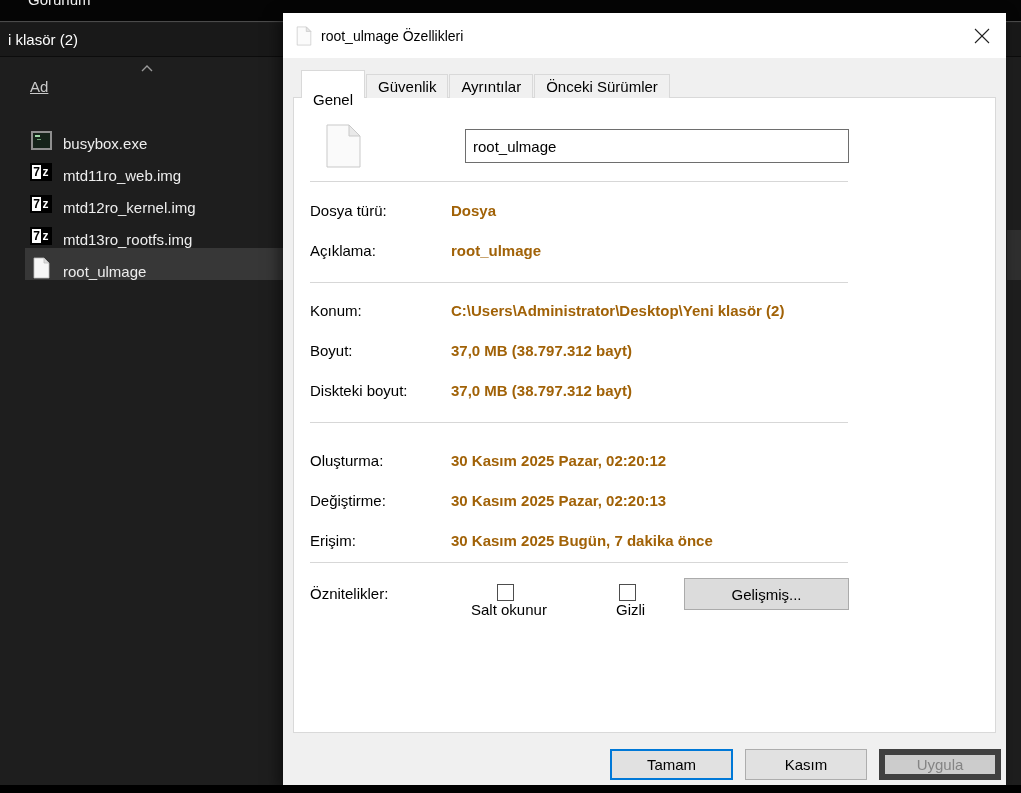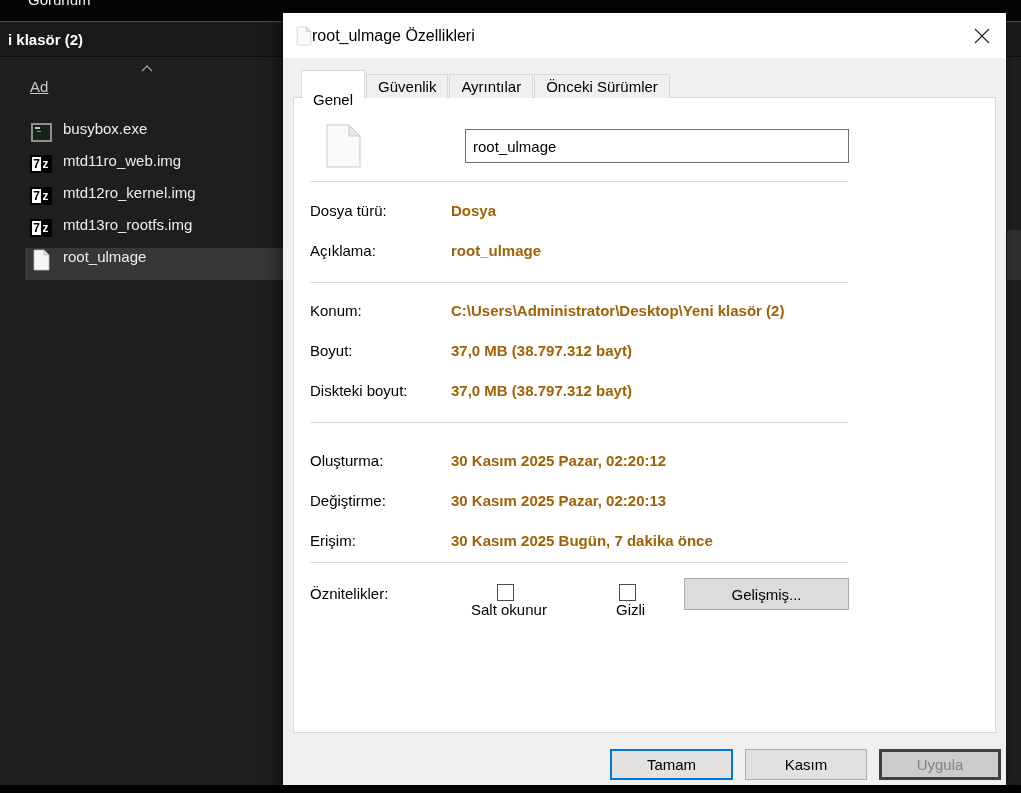--- a/index.html
+++ b/index.html
@@ -7,25 +7,25 @@
   body { font-family:"Liberation Sans", sans-serif; }
   .screen { position:relative; width:1021px; height:793px; background:#1e1e1e; overflow:hidden; }
 
   
   .explorer { position:absolute; inset:0; background:#1e1e1e; }
   .ribbon { position:absolute; left:0; top:0; width:100%; height:22px; background:#050505;
             border-bottom:1px solid #4a4a4a; overflow:hidden; }
   .ribbon-tab { position:absolute; left:28px; top:-9px; font-size:15px; color:#f0f0f0; }
   .addressbar { position:absolute; left:0; top:23px; width:100%; height:34px; background:#191919;
                 border-bottom:1px solid #0c0c0c; display:flex; align-items:center; }
-  .addressbar span { font-size:15px; color:#fdfdfd; padding-left:8px;font-weight:bold; }
+  .addressbar span { font-size:15px; color:#fdfdfd; padding-left:8px; }
   .col-header { position:absolute; left:30px; top:78px; font-size:15px; color:#c9c9c9;text-decoration:underline; }
   .sort-chevron { position:absolute; left:140px; top:64px; color:#9a9a9a; }
   .file-list { position:absolute; left:25px; top:120px; width:258px; }
-  .file-row { height:32px; display:flex; align-items:flex-start; padding-left:5px; }
+  .file-row { height:32px; display:flex; align-items:flex-end; padding-left:5px; }
   .file-row.selected { background:#373737; }
   .file-label { font-size:15px; color:#ededed; margin-left:11px; white-space:nowrap; }
   .ficon { width:22px; height:24px; display:flex; align-items:center; justify-content:center; flex:0 0 22px; }
   
   .console-ic { width:21px; height:19px; background:#15231a; border:2px solid #8f8f8f; position:relative; }
   .console-ic::before { content:""; position:absolute; left:2px; top:2px; width:5px; height:2px; background:#9fd7a7; }
   .console-ic::after  { content:""; position:absolute; left:4px; top:6px; width:4px; height:1px; background:#6fa578; }
   
   .sevenzip-ic { width:22px; height:18px; background:#fff; border:2px solid #000; display:flex;
                  font-weight:bold; font-size:12px; line-height:14px; }
@@ -33,21 +33,21 @@
   .sevenzip-ic .sz { color:#fff; background:#000; width:9px; text-align:center; }
   .doc-svg { display:block; }
   .scroll-thumb { position:absolute; right:0; top:230px; width:14px; height:50px; background:#2f2f2f; }
 
   
   .dialog { position:absolute; left:283px; top:13px; width:723px; height:772px; background:#f0f0f0;
             box-shadow:-4px 4px 14px rgba(0,0,0,0.55); }
   .titlebar { position:absolute; left:0; top:0; width:100%; height:45px; background:#fff;
               display:flex; align-items:center; }
   .titlebar .t-icon { margin-left:13px; }
-  .titlebar .t-text { font-size:16px; color:#000; }
+  .titlebar .t-text { font-size:14px; color:#000; margin-left:9px; }
   .close-btn { position:absolute; right:0; top:0; width:49px; height:45px; display:flex;
                align-items:center; justify-content:center; cursor:default; }
   
   .tabs { position:absolute; left:18px; top:57px; height:28px; display:flex; align-items:flex-end; z-index:3; }
   .tab { height:24px; padding:3px 11px 0 11px; background:#f0f0f0; border:1px solid #d9d9d9;
          border-bottom:none; margin-right:1px; font-size:15px; color:#000; }
   .tab.active { height:28px; padding-top:20px; background:#fff; position:relative; z-index:4; }
   
   .panel { position:absolute; left:10px; top:84px; width:703px; height:636px; background:#fff;
            border:1px solid #d9d9d9; z-index:2; }
@@ -65,21 +65,21 @@
   .cb-label { font-size:15px; color:#000; margin-left:6px; vertical-align:middle; }
   .cb-wrap { position:absolute; top:486px; display:flex; align-items:center;flex-direction:column; }
   .adv-btn { position:absolute; left:390px; top:480px; width:165px; height:32px; background:#dcdcdc;
              border:1px solid #ababab; font-size:15px; color:#000;
              font-family:"Liberation Sans", sans-serif; }
   
   .btn { position:absolute; top:736px; width:122px; height:31px; font-size:15px; color:#000;
          background:#e1e1e1; border:1px solid #adadad; font-family:"Liberation Sans", sans-serif; }
   .btn.primary { left:327px; width:123px; border:2px solid #0078d7; }
   .btn.cancel { left:462px; }
-  .btn.apply { left:596px; background:#cccccc; border:3px solid #404040; color:#848484; }
+  .btn.apply { left:596px; background:#cccccc; border:6px solid #404040; color:#848484; }
 
   .bottom-strip { position:absolute; left:0; bottom:0; width:100%; height:8px; background:#000; z-index:5; }
 </style>
 </head>
 <body>
 
 <div class="screen">
 
   <div class="explorer">
     <div class="ribbon">

